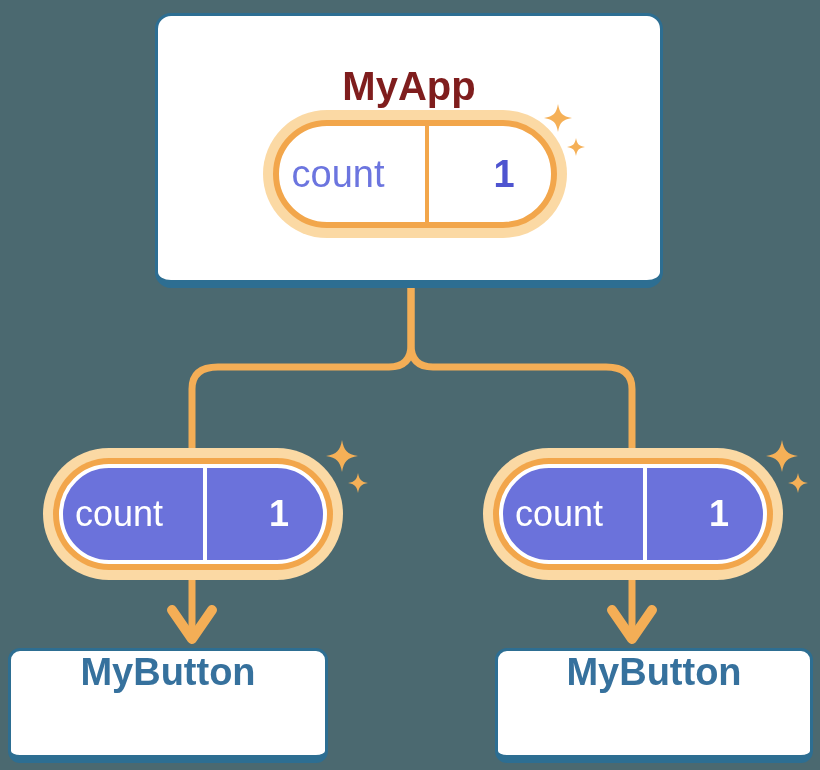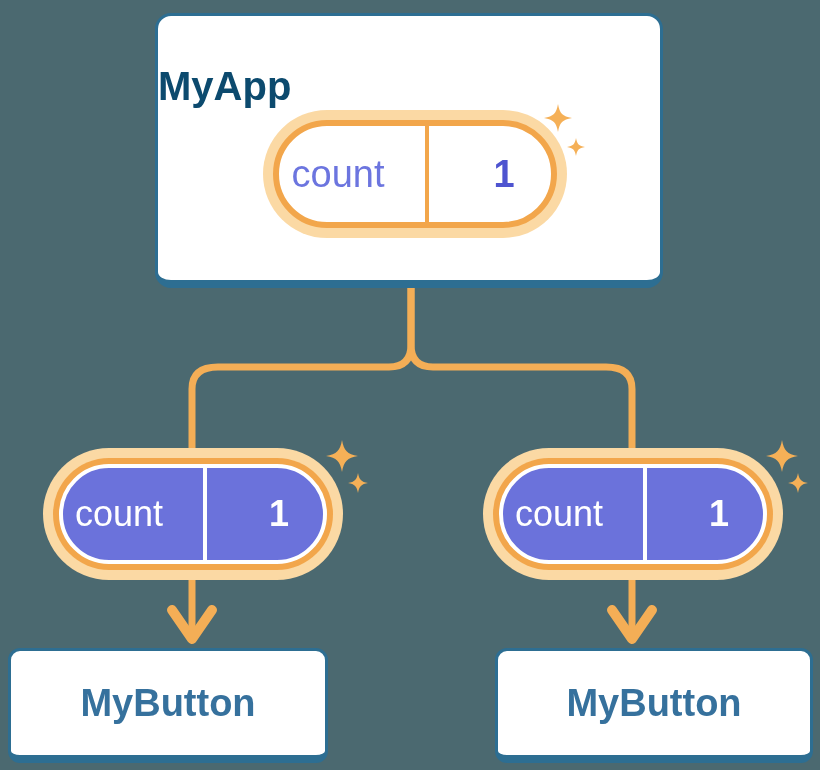--- a/index.html
+++ b/index.html
@@ -23,31 +23,32 @@
   .component-card {
     position: absolute;
     background: #FFFFFF;
     border: 3px solid #2D6E92;
     border-bottom-width: 8px;
     border-radius: 16px;
     box-sizing: border-box;
     z-index: 2;
   }
   .card-root  { left: 155px; top: 13px;  width: 508px; height: 275px; }
-  .card-child { border-radius: 12px; display: flex; align-items: center; justify-content: center; }
+  .card-child { border-radius: 12px; display: flex; align-items: flex-start; justify-content: center; }
   .card-child-left  { left: 8px;   top: 648px; width: 320px; height: 115px; }
   .card-child-right { left: 495px; top: 648px; width: 318px; height: 115px; }
 
   .component-title {
     position: absolute;
     left: 0; top: 50px;
     width: 100%;
+    text-align: center;
     font-size: 40px;
     font-weight: 700;
-    color: #0c4a6e;
+    color: #7f1d1d;
     line-height: 1;
   }
   .child-title {
     font-size: 38px;
     font-weight: 700;
     color: #36719D;
   }
 
   .pill {
     position: absolute;

